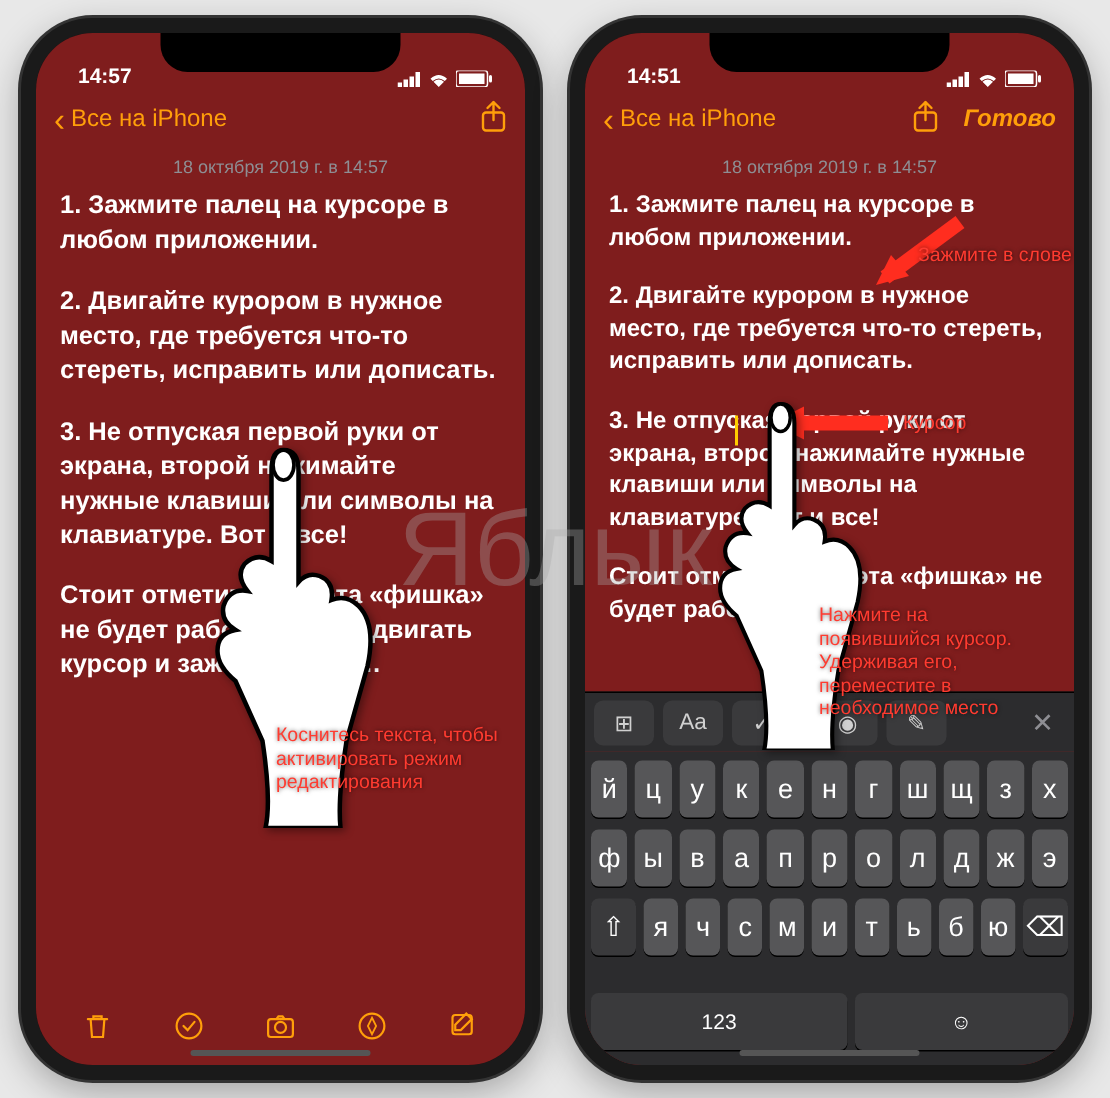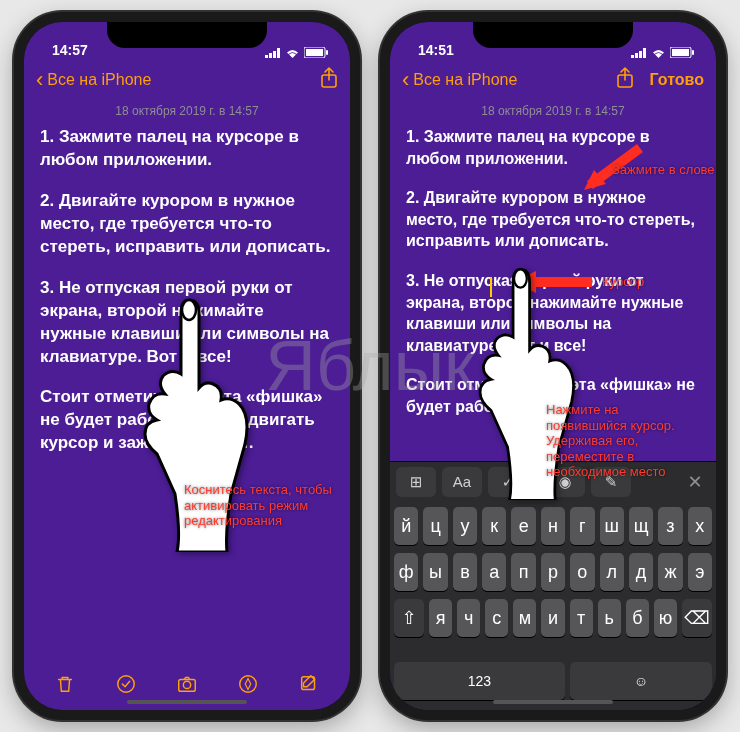--- a/index.html
+++ b/index.html
@@ -42,21 +42,21 @@
     top: 0; left: 50%;
     transform: translateX(-50%);
     width: 160px; height: 26px;
     background: #000;
     border-radius: 0 0 18px 18px;
     z-index: 10;
   }
   .screen {
     position: absolute;
     inset: 0;
-    background: #4c1d95;
+    background: #7f1d1d;
     display: flex;
     flex-direction: column;
     color: #fff;
   }
   .status-bar {
     height: 38px;
     display: flex;
     justify-content: space-between;
     align-items: flex-end;
     padding: 0 22px 2px 28px;
@@ -74,21 +74,21 @@
     height: 40px;
     display: flex;
     align-items: center;
     padding: 0 12px;
     gap: 6px;
     color: #ff9f0a;
     font-size: 16px;
   }
   .nav .back-chevron { font-size: 22px; line-height:1; margin-right:-2px;}
   .nav .spacer { flex: 1; }
-  .nav .share, .nav .done { color:#ff9f0a; }
+  .nav .share, .nav .done { color:#ff9f0a;font-style:italic; }
   .nav .done { font-weight:600; margin-left:10px;}
   .share-box { width:18px; height:22px; }
 
   .note-date {
     text-align: center;
     color: #8e8e93;
     font-size: 12px;
     padding: 4px 0 8px;
   }
   .note-body {

